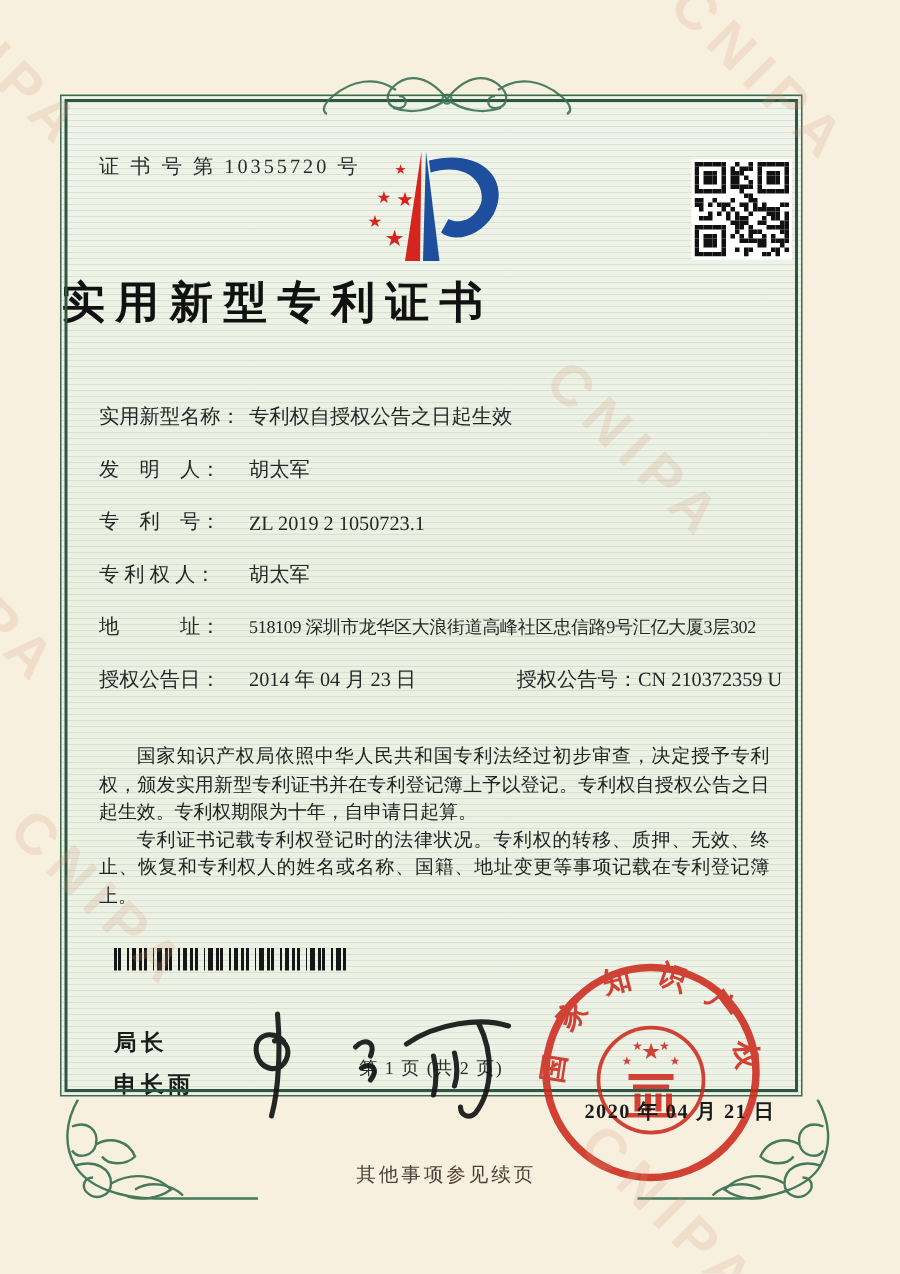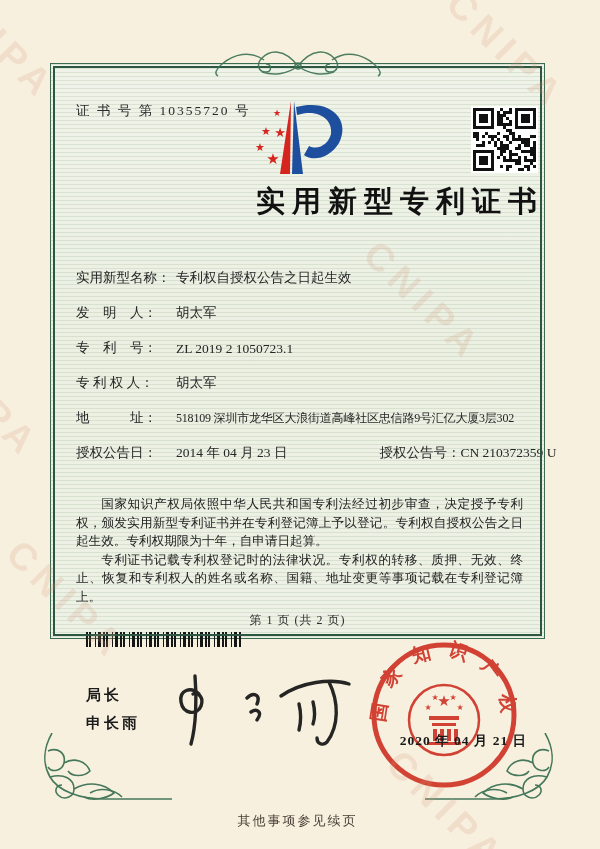--- a/index.html
+++ b/index.html
@@ -11,51 +11,51 @@
   
   .wm{
     position:absolute;font-family:"Liberation Sans","DejaVu Sans",sans-serif;
     font-weight:bold;font-size:38px;letter-spacing:7px;
     color:rgba(208,148,122,0.20);
     transform:rotate(45deg);transform-origin:left top;
     pointer-events:none;white-space:nowrap;z-index:50;
   }
   
   .cert-frame{
-    position:absolute;left:50px;top:63px;width:495px;height:576px;
+    position:absolute;left:40px;top:63px;width:495px;height:668px;
     border:1px solid #3a6a50;
     background:
       repeating-linear-gradient(180deg, rgba(160,185,150,0.28) 0px, rgba(160,185,150,0.28) 1px, rgba(0,0,0,0) 1px, rgba(0,0,0,0) 4px),
       linear-gradient(180deg,#f0f3e9 0%,#ebf0e3 50%,#eef2e6 100%);
     box-sizing:border-box;
   }
   .cert-frame::after{
     content:'';position:absolute;inset:2px;border:2px solid #2e5743;pointer-events:none;
   }
   .cert-inner{position:absolute;inset:0;}
   
   .ornament{position:absolute;z-index:5;}
   
   .cert-no{
     position:absolute;left:25px;top:38px;
     font-size:13.5px;letter-spacing:2px;color:#2b2b2b;
   }
   .logo{position:absolute;left:178px;top:30px;}
   .qr{position:absolute;left:420px;top:42px;width:63px;height:63px;background:#fff;padding:2px;}
   .title{
-    position:absolute;left:0;top:118px;width:100%;text-align:right;
+    position:absolute;left:0;top:118px;width:100%;text-align:left;
     font-size:29px;font-weight:bold;letter-spacing:7px;color:#111;
   }
   
   .fields{position:absolute;left:25px;top:188px;width:455px;}
   .frow{display:flex;align-items:flex-end;height:35px;font-size:13.5px;color:#262626;}
   .flabel{flex:0 0 100px;white-space:nowrap;}
   .fvalue{white-space:nowrap;}
   .fvalue.small{font-size:12px;letter-spacing:-0.2px;}
-  .frow .pair2{margin-left:92px;display:flex;align-items:baseline;}
+  .frow .pair2{margin-left:67px;display:flex;align-items:baseline;}
   
   .paras{position:absolute;left:25px;top:431px;width:447px;
     font-size:12.6px;line-height:18.6px;color:#222;text-align:justify;}
   .paras p{margin:0;text-indent:2em;}
   
   .barcode{
     position:absolute;left:35px;top:568px;width:156px;height:15px;
     background:
       repeating-linear-gradient(90deg,#161616 0 2px,transparent 2px 3px,#161616 3px 5px,transparent 5px 9px,#161616 9px 10px,transparent 10px 12px,#161616 12px 15px,transparent 15px 17px);
   }
@@ -70,21 +70,21 @@
   .seal-date{
     position:absolute;left:316px;top:668px;width:160px;text-align:right;z-index:25;
     font-size:13.5px;color:#1a1a1a;letter-spacing:1px;font-weight:bold;
   }
   
   .page-info{
     position:absolute;left:0;bottom:9px;width:100%;text-align:center;
     font-size:12px;color:#2c2c2c;letter-spacing:1px;
   }
   .note{
-    position:absolute;left:50px;top:812px;width:495px;text-align:center;
+    position:absolute;left:50px;top:774px;width:495px;text-align:center;
     font-size:13px;color:#4a3e36;letter-spacing:2px;z-index:10;
   }
 </style>
 </head>
 <body>
 
 <div class="wm" style="left:-42px;top:-28px;">CNIPA</div>
 <div class="wm" style="left:468px;top:-18px;">CNIPA</div>
 <div class="wm" style="left:385px;top:233px;">CNIPA</div>
 <div class="wm" style="left:-58px;top:330px;">CNIPA</div>

